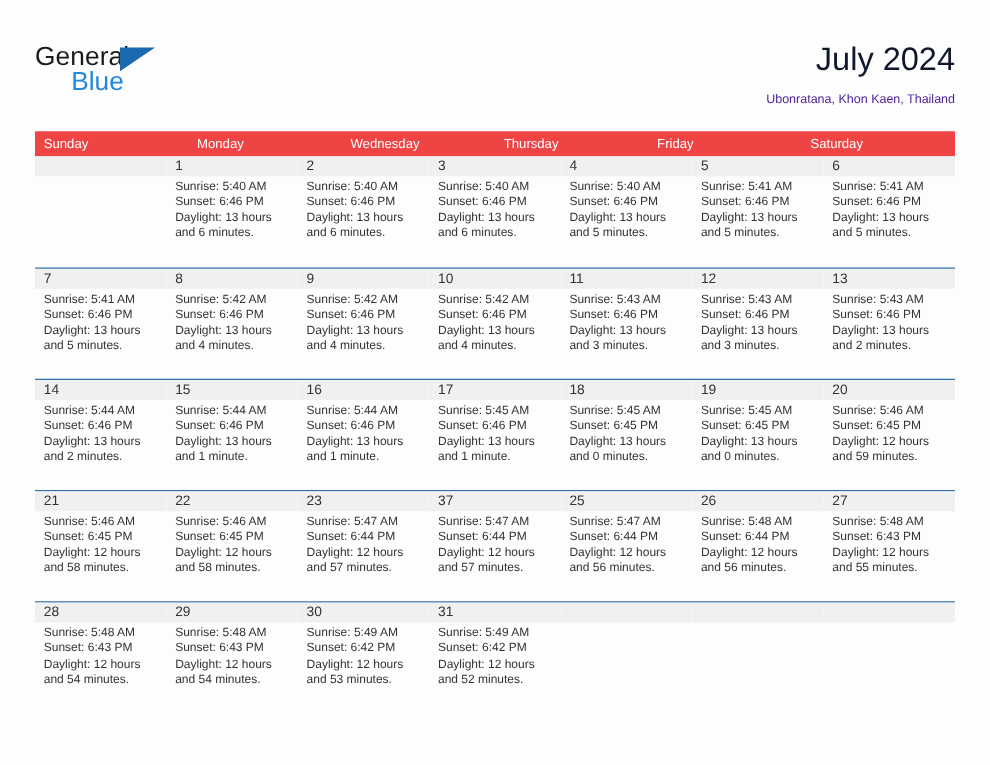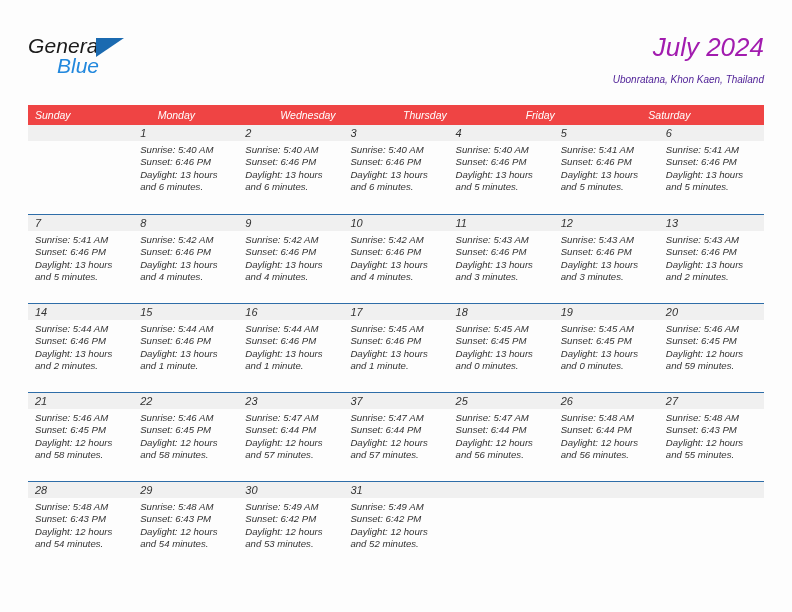--- a/index.html
+++ b/index.html
@@ -11,21 +11,20 @@
     height: 612px;
     background: #fdfdfd;
     font-family: "Liberation Sans", sans-serif;
     overflow: hidden;
   }
   .page {
     position: relative;
     width: 792px;
     height: 612px;
     box-sizing: border-box;
-    font-style: italic;
   }
 
   
   .top-bar {
     position: absolute;
     left: 28px;
     top: 30px;
     right: 28px;
     height: 62px;
   }
@@ -64,21 +63,21 @@
   }
 
   .title-block {
     position: absolute;
     right: 0;
     top: 0;
     text-align: right;
   }
   .cal-title {
     font-size: 26px;
-    color: #a21caf;
+    color: #0f172a;
     line-height: 34px;
     white-space: nowrap;
   }
   .cal-subtitle {
     font-size: 10px;
     color: #4c1d95;
     line-height: 20px;
     margin-top: 6px;
     white-space: nowrap;
   }

